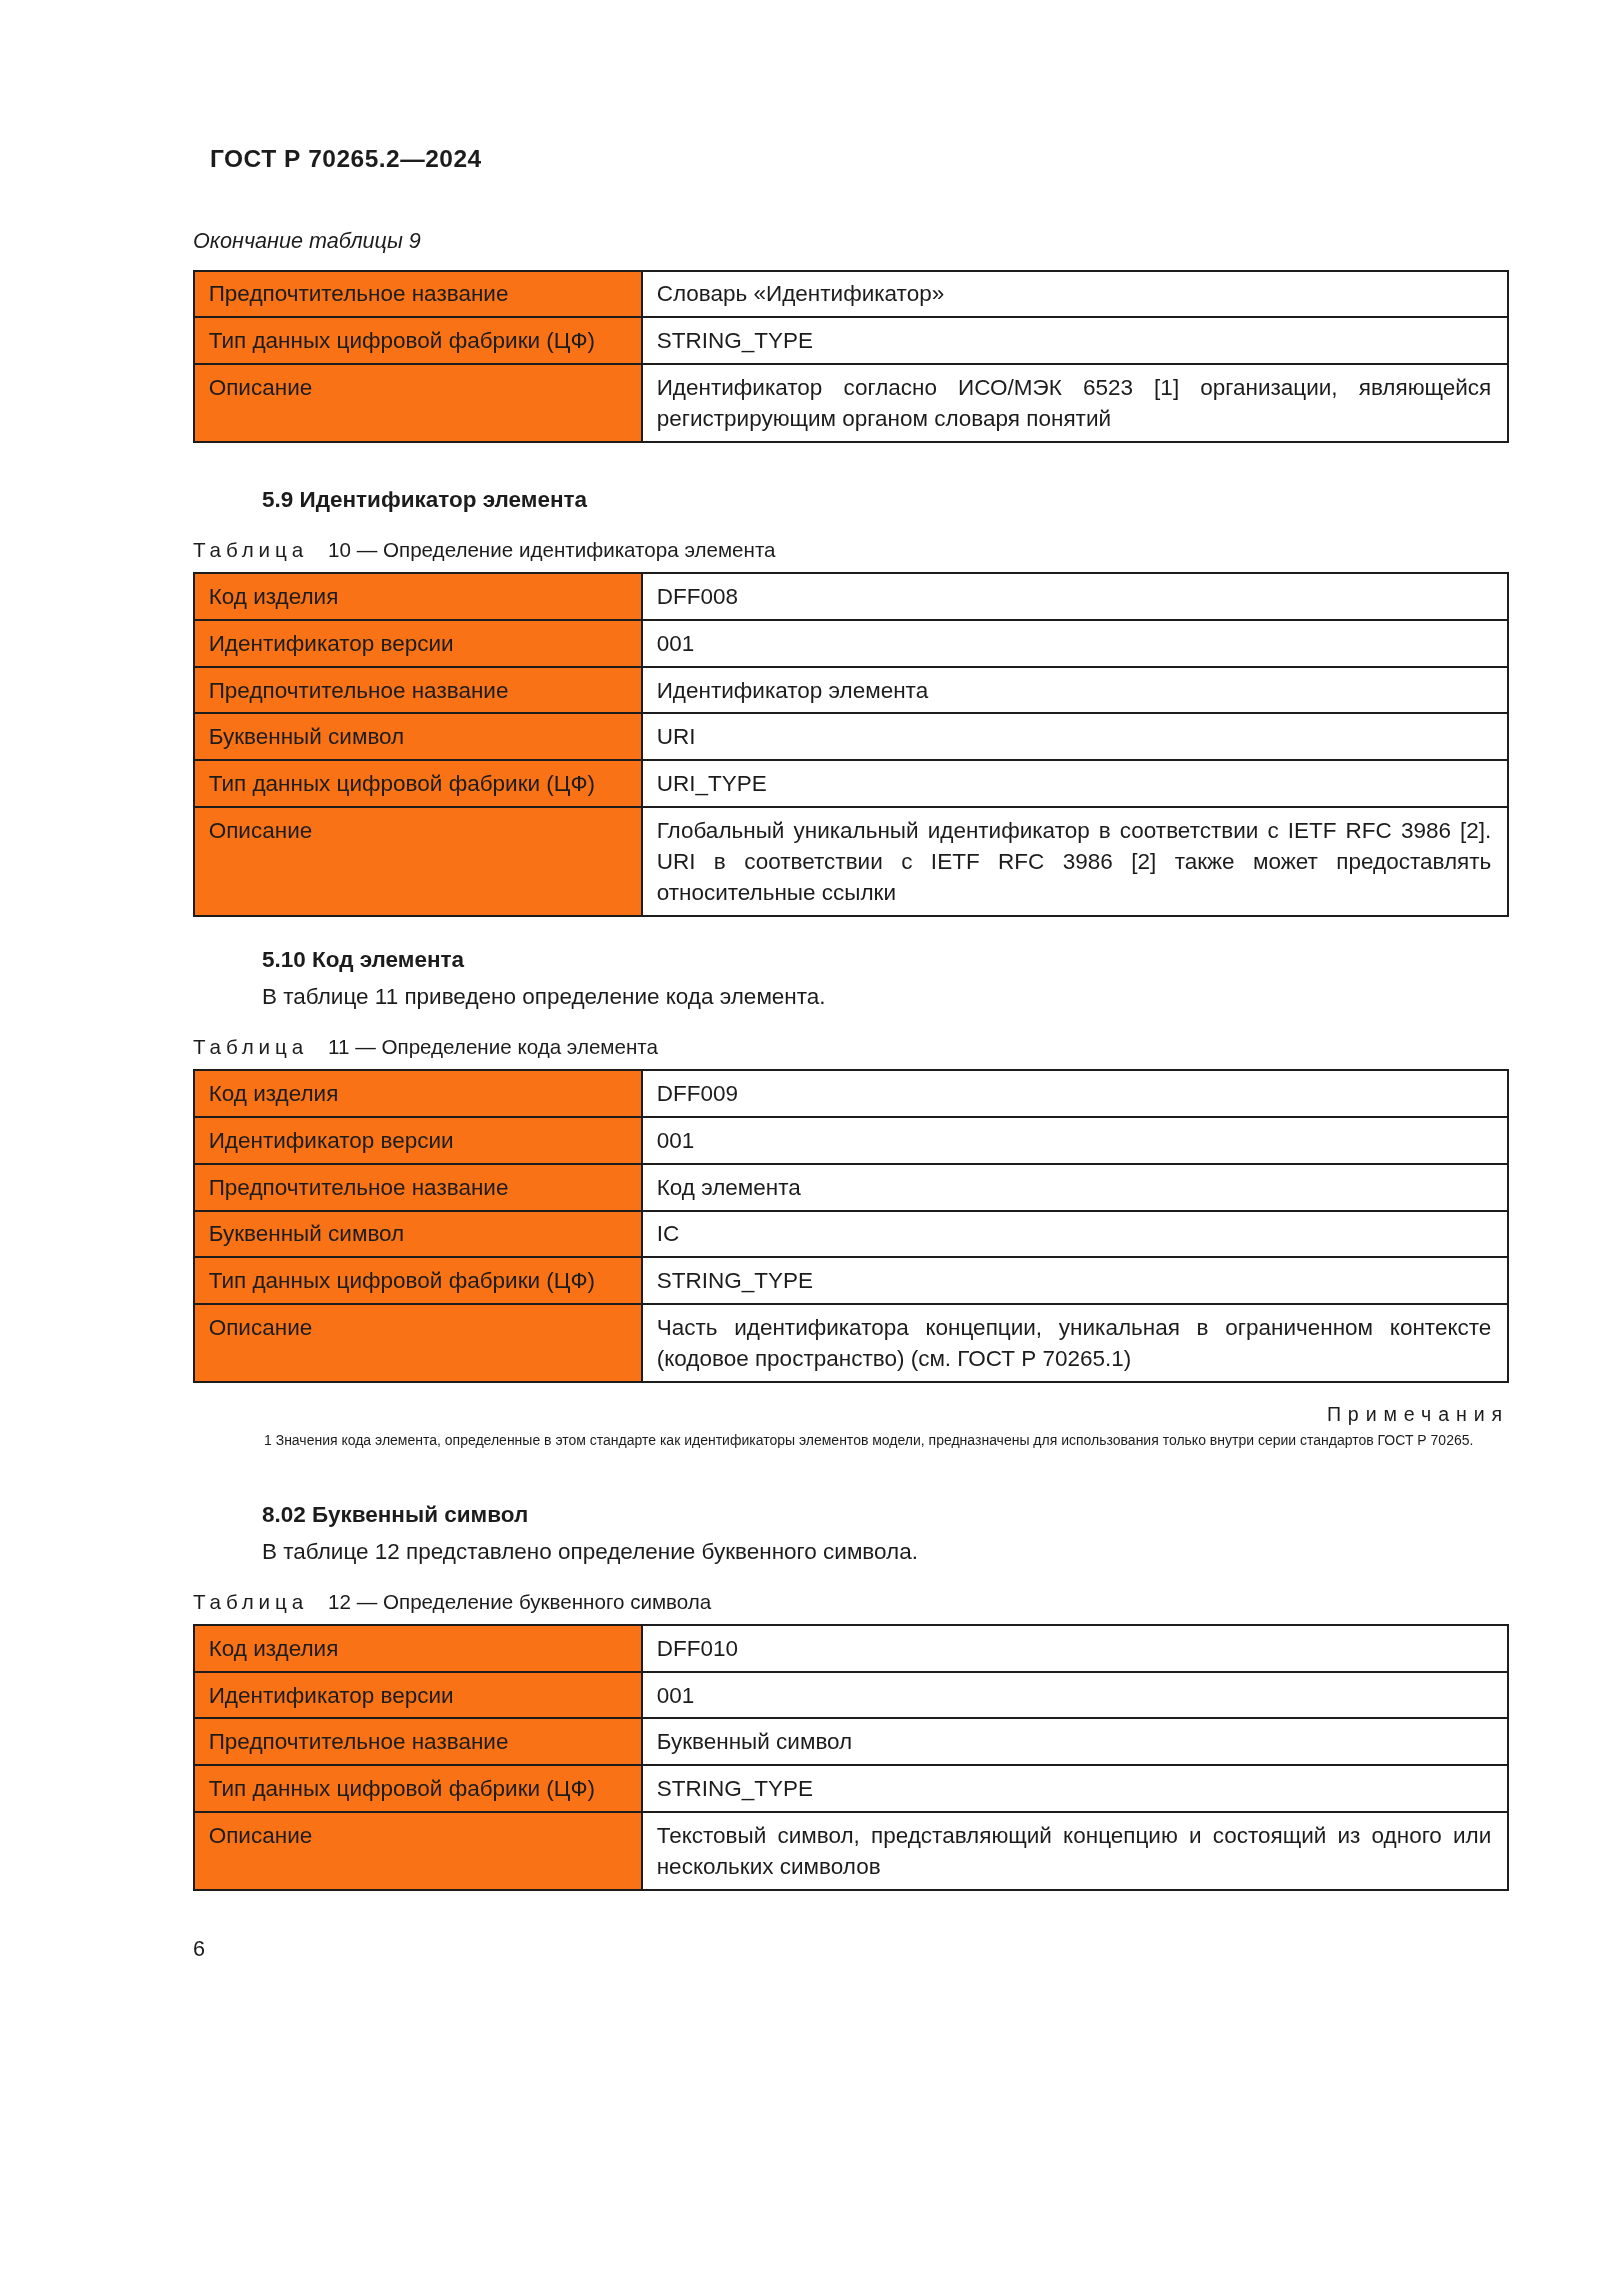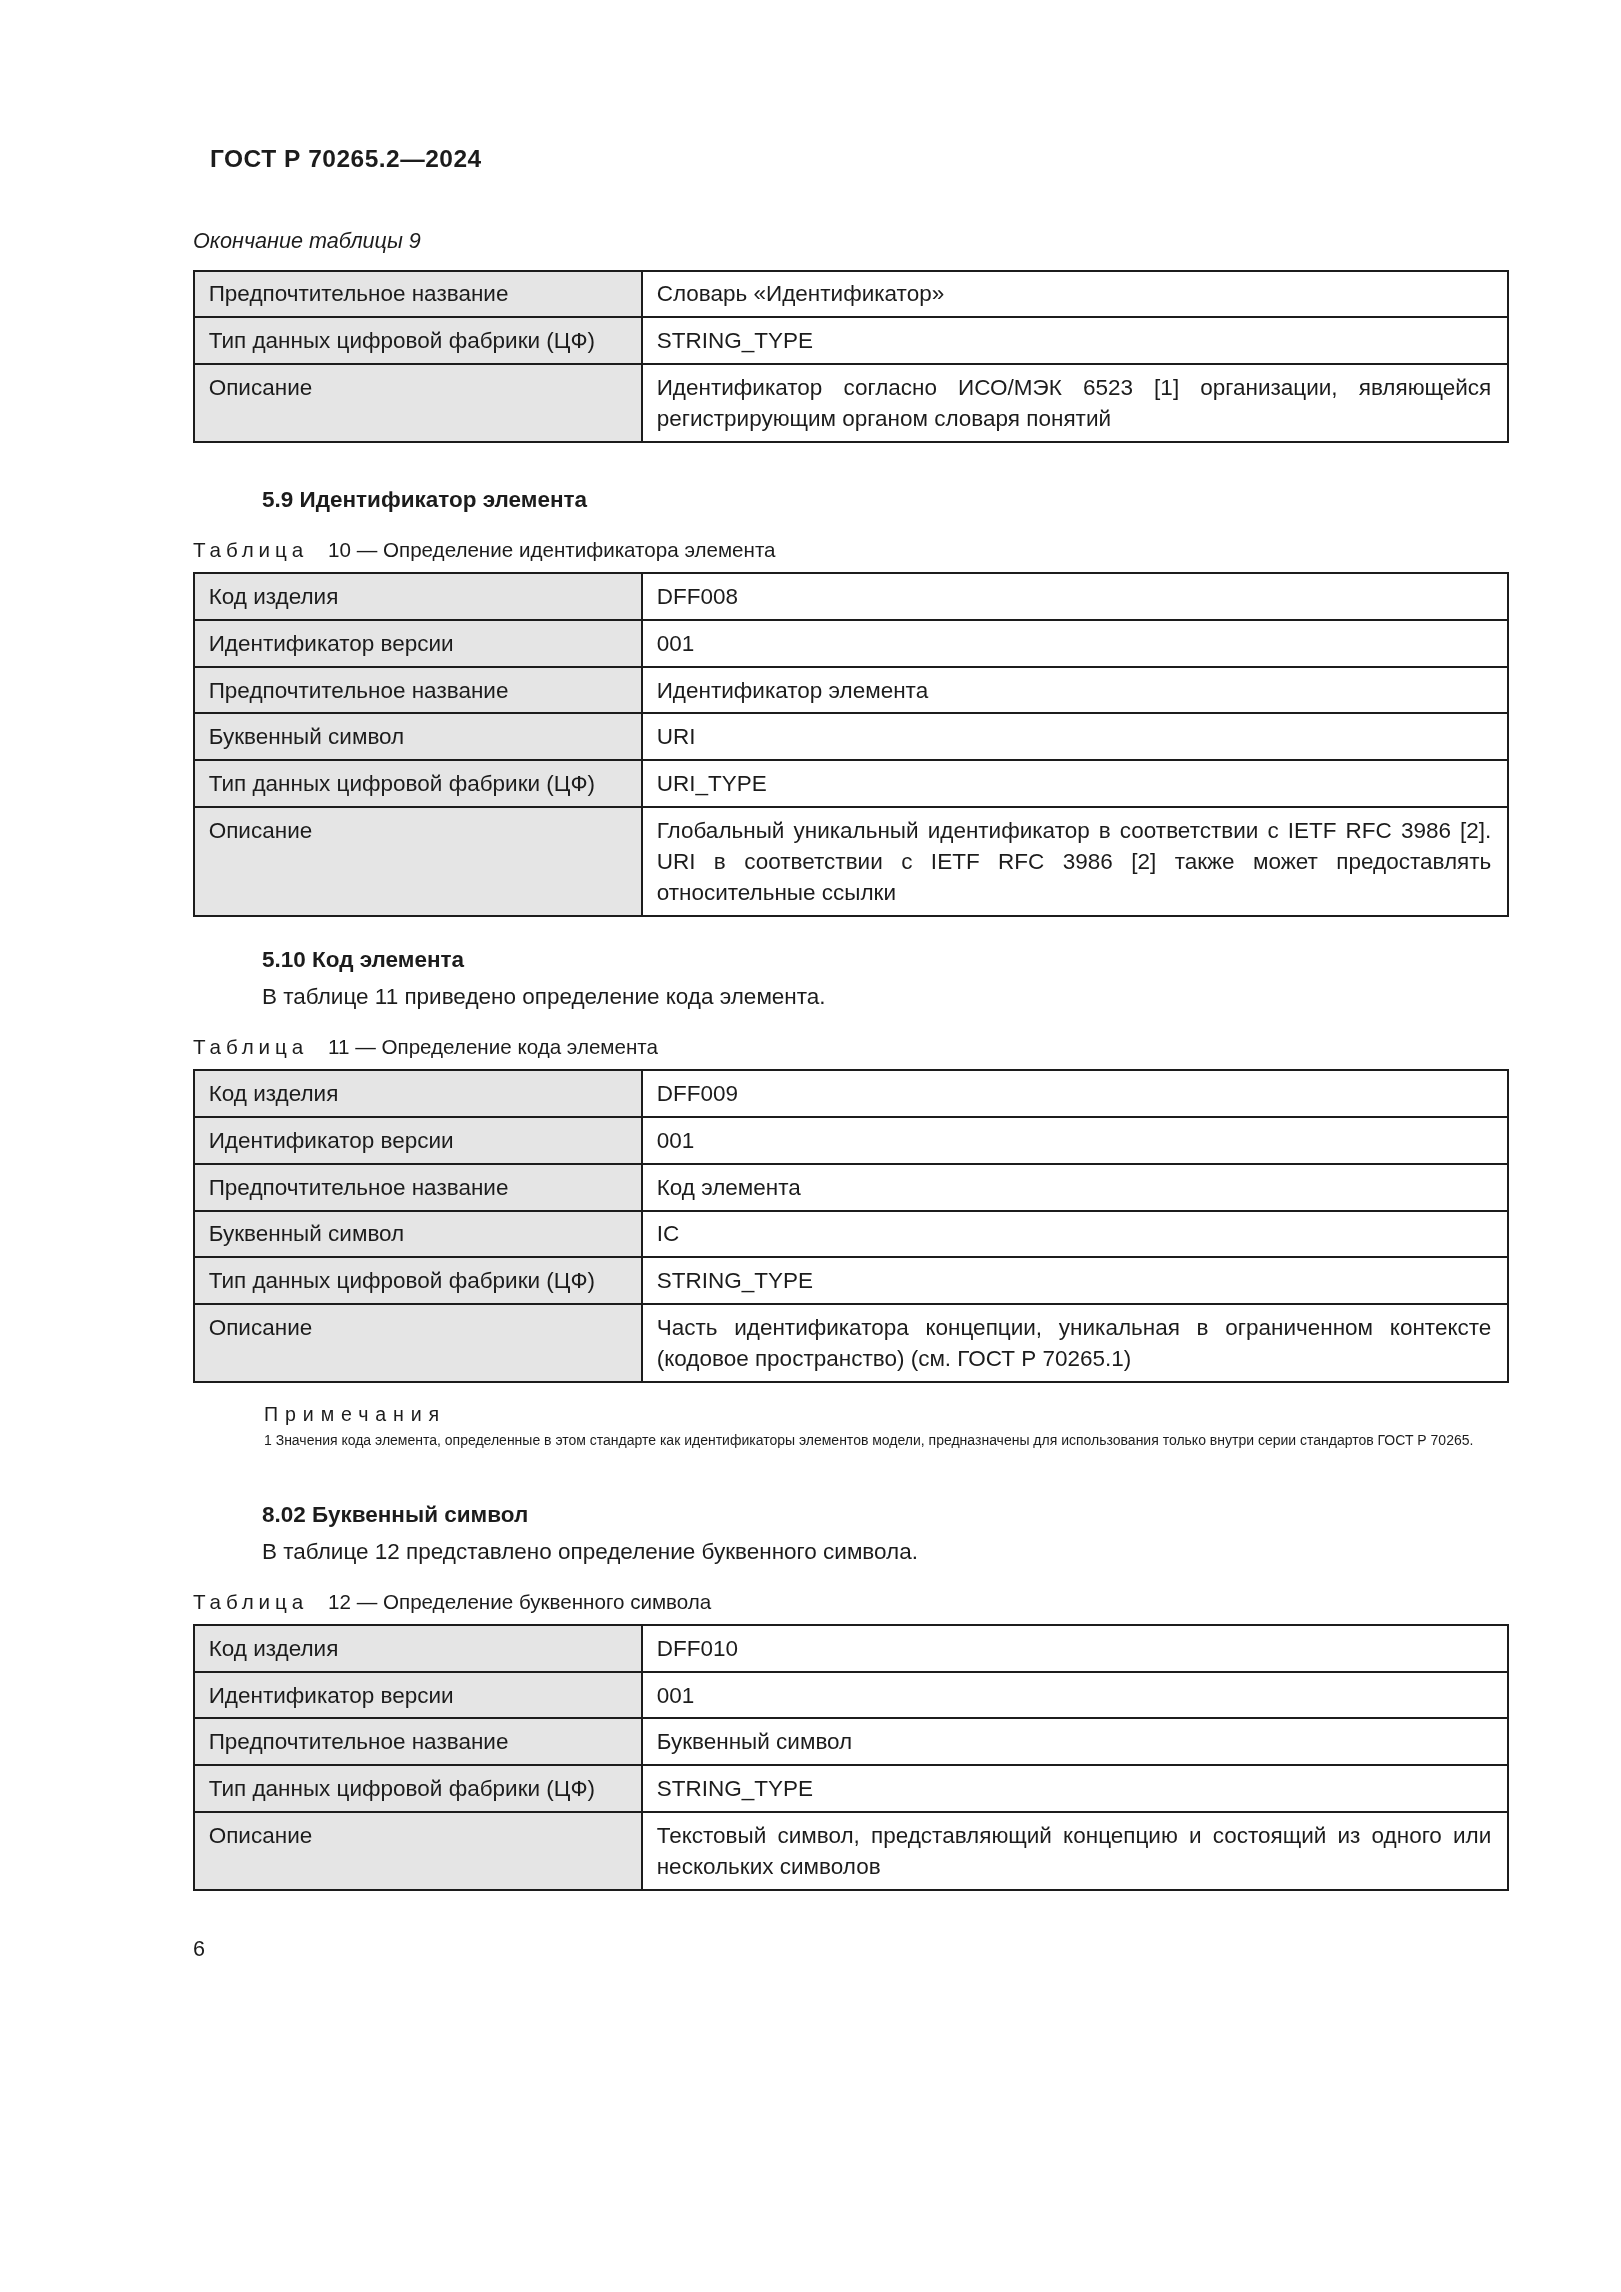--- a/index.html
+++ b/index.html
@@ -45,21 +45,21 @@
   table.def-table col.c-label { width: 448px; }
   table.def-table td {
     border: 2px solid #1c1c1c;
     font-size: 22.5px;
     line-height: 31px;
     padding: 6.9px 15.7px 6.9px 13.7px;
     vertical-align: top;
     overflow: hidden;
   }
   td.label-cell {
-    background: #e5e5e5;
+    background: #f97316;
   }
   td.value-cell {
     background: #ffffff;
     text-align: justify;
   }
   h2.section-heading {
     margin: 0;
     margin-top: 43px;
     margin-left: 69px;
     font-size: 22.5px;
@@ -87,20 +87,21 @@
   }
   .notes {
     margin-top: 17.6px;
   }
   .notes-title {
     margin: 0;
     margin-left: 71px;
     font-size: 19.6px;
     line-height: 26.5px;
     letter-spacing: 6.9px;
+    text-align: right;
   }
   p.note-item {
     margin: 0;
     font-size: 14px;
     line-height: 26.5px;
     text-indent: 71px;
     text-align: justify;
   }
   .page-number {
     margin-top: 45px;

